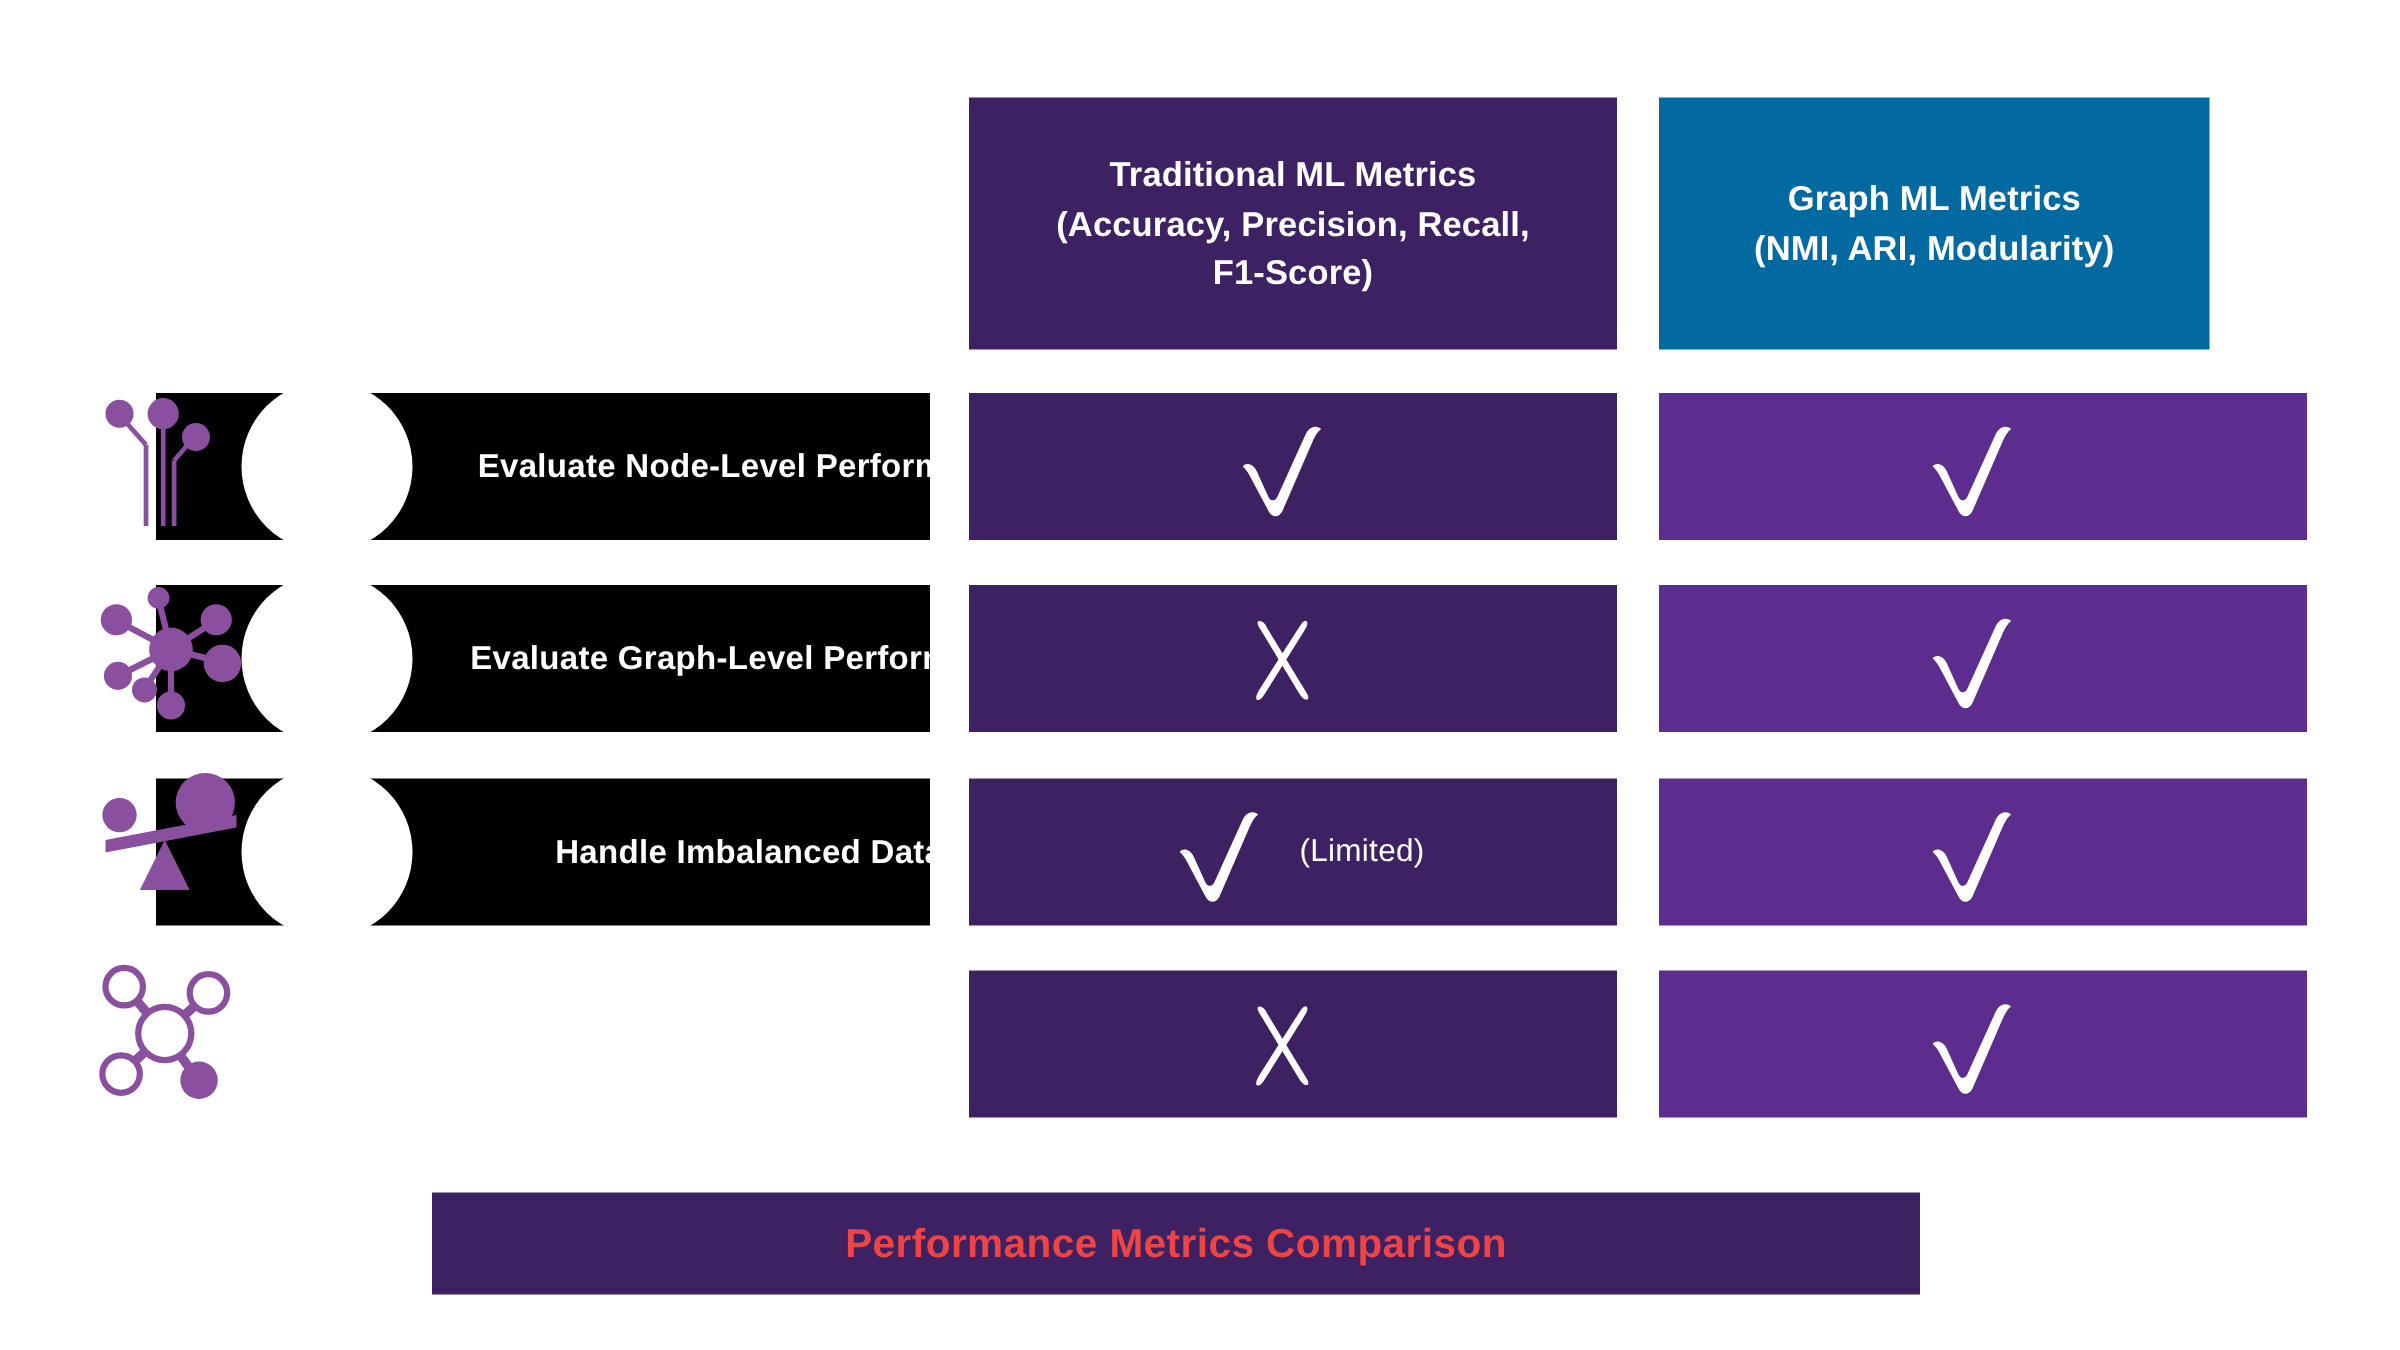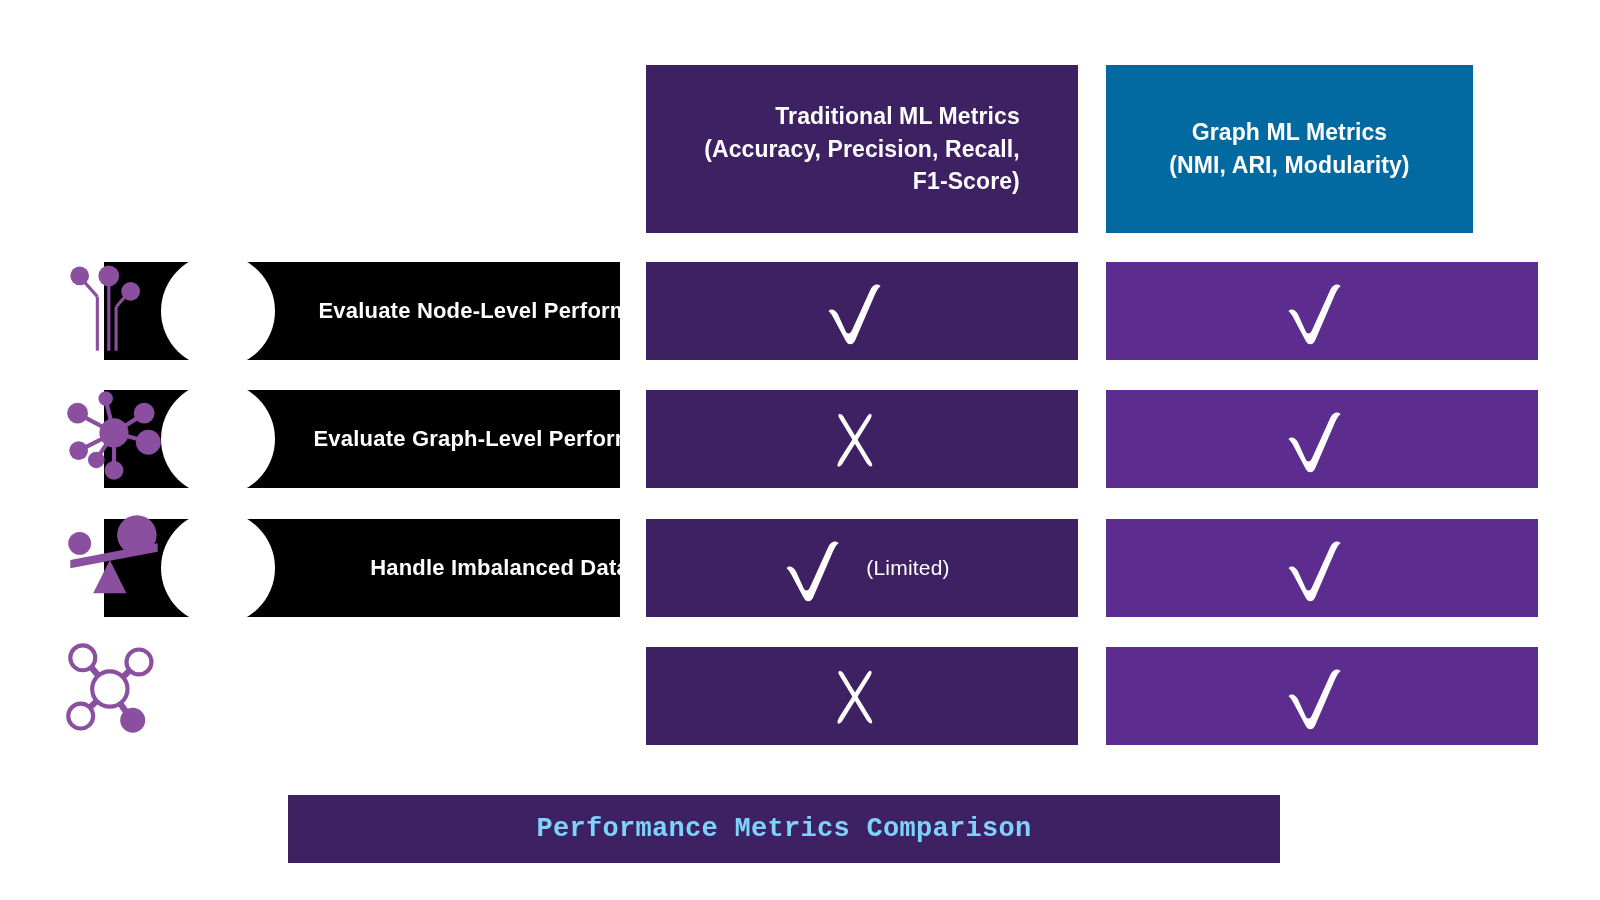--- a/index.html
+++ b/index.html
@@ -29,21 +29,21 @@
     text-align: center;
     padding: 0 18px;
   }
   .col-header-title {
     color: #ffffff;
     font-size: 23px;
     font-weight: bold;
     line-height: 1.42;
     letter-spacing: 0.1px;
   }
-  #col-header-0 { left: 646px; width: 432px; background: #3d2162; text-align: right; }
+  #col-header-0 { left: 646px; width: 432px; background: #3d2162; }
   #col-header-1 { left: 1106px; width: 367px; background: #0369a1; }
 
   
   .row {
     position: absolute;
     left: 0;
     width: 1600px;
     height: 98px;
   }
   .row-0 { top: 262px; }
@@ -125,25 +125,24 @@
     left: 288px;
     top: 795px;
     width: 992px;
     height: 68px;
     background: #3d2162;
     display: flex;
     align-items: center;
     justify-content: center;
   }
   .footer-title {
-    color: #7dd3fc;
+    color: #ef4444;
     font-size: 27px;
     font-weight: bold;
     letter-spacing: 0.3px;
-    font-family: Liberation Mono, monospace;
   }
 </style>
 </head>
 <body>
 
 <div class="board">
 
   <div class="col-header" id="col-header-0">
     <div class="col-header-title">Traditional ML Metrics<br>(Accuracy, Precision, Recall,<br>F1-Score)</div>
   </div>

